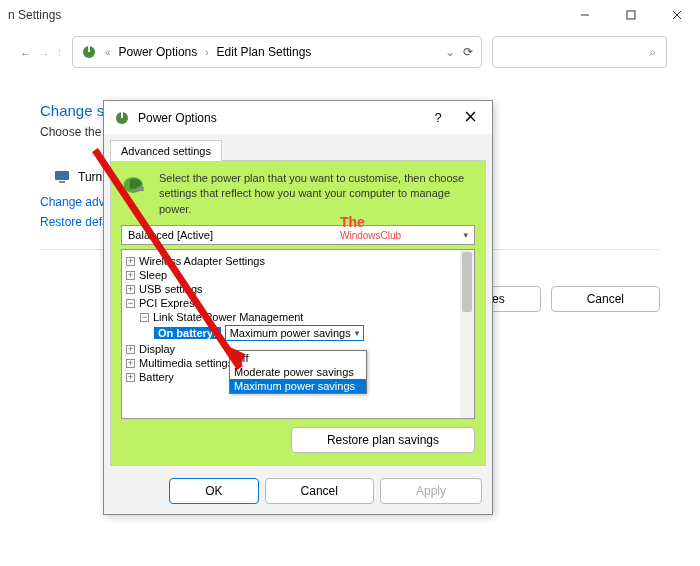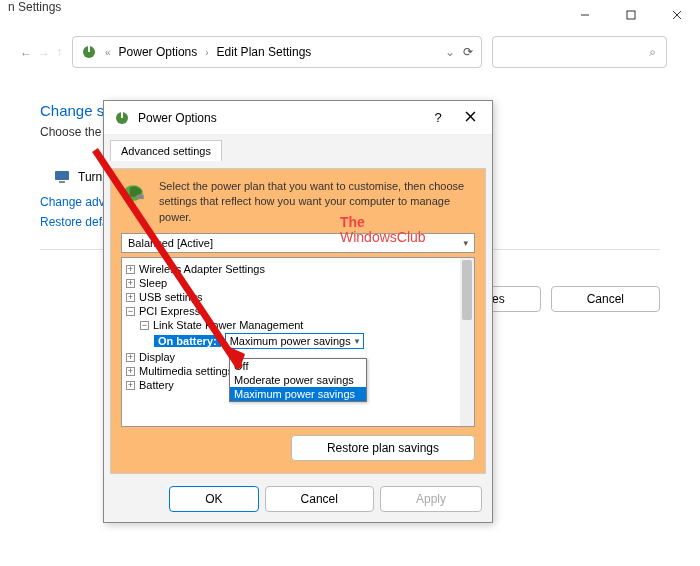--- a/index.html
+++ b/index.html
@@ -1,18 +1,18 @@
 <!DOCTYPE html>
 <html><head>
   <meta charset="utf-8">
   <style>
     * { box-sizing: border-box; font-family: "Segoe UI", Arial, sans-serif; }
     body { margin: 0; width: 700px; height: 566px; background: #fff; overflow: hidden; position: relative; font-size: 12px; }
     .bgwin { position: absolute; top: 0; left: 0; right: 0; height: 566px; }
-    .titlebar { height: 30px; display: flex; align-items: flex-start; justify-content: space-between; padding: 0 0 0 8px; }
+    .titlebar { height: 30px; display: flex; align-items: center; justify-content: space-between; padding: 0 0 0 8px; }
     .titlebar .title { color: #333; font-size: 12px; }
     .titlebar .controls { display: flex; }
     .titlebar .controls div { width: 46px; height: 30px; display: flex; align-items: center; justify-content: center; color: #333; }
     .titlebar .controls svg { width: 10px; height: 10px; }
     .addrbar { display: flex; align-items: center; gap: 10px; padding: 6px 10px; }
     .navarrows { display: flex; gap: 6px; color: #888; padding-left: 10px;}
     .addrbox { flex: 1; height: 32px; border: 1px solid #ccc; border-radius: 4px; display: flex; align-items: center; padding: 0 8px; gap: 8px; max-width: 410px;}
     .addrbox .chev { color: #888; font-size: 10px; }
     .addrbox .crumb { color: #000; }
     .addrbox .spacer { flex: 1; }
@@ -27,39 +27,39 @@
     .btn { background: #fff; border: 1px solid #bbb; border-radius: 4px; padding: 5px 35px; font-size: 12px; min-width: 70px; text-align: center;}
     .btn.disabled { color: #aaa; }
 
     .dialog { position: absolute; top: 100px; left: 103px; width: 390px; background: #f3f3f3; border: 1px solid #888; box-shadow: 2px 2px 8px rgba(0,0,0,0.2); }
     .dlgtitle { height: 34px; display: flex; align-items: center; padding: 0 10px; gap: 8px; background: #fff; border-bottom: 1px solid #eee;}
     .dlgtitle .t { flex: 1; font-size: 12px; }
     .dlgtitle .help { width: 24px; text-align: center; font-size: 13px; }
     .dlgtitle .close { width: 24px; text-align: center; }
     .tabstrip { padding: 4px 6px 0 6px; background: #f3f3f3; }
     .tab { display: inline-block; background: #fff; border: 1px solid #ccc; border-bottom: none; padding: 4px 10px; font-size: 11px; position: relative; top: 1px;}
-    .tabbody { background: #fdba74; border: 1px solid #ccc; margin: 8px 6px 6px 6px; padding: 10px; }
+    .tabbody { background: #bef264; border: 1px solid #ccc; margin: 0 6px 6px 6px; padding: 10px; }
     .intro { display: flex; gap: 10px; font-size: 11px; color: #333; line-height: 1.4;}
     .plansel { width: 100%; border: 1px solid #999; background: #fff; padding: 3px 6px; margin: 8px 0 4px; font-size: 11px; display: flex; justify-content: space-between; align-items: center;}
     .tree { border: 1px solid #999; height: 170px; padding: 4px; font-size: 11px; background: #fff; position: relative; overflow: visible;}
     .node { display: flex; align-items: center; gap: 4px; padding: 1px 0; white-space: nowrap;}
     .expander { width: 9px; height: 9px; border: 1px solid #919191; display: inline-flex; align-items: center; justify-content: center; font-size: 9px; line-height: 1; color: #555; background: #fff;}
     .ind1 { padding-left: 14px; } .ind2 { padding-left: 28px; }
     .selrow { background: #0078d7; color: #fff; padding: 0 4px; font-weight: bold; }
     .combo { border: 1px solid #0078d7; background: #fff; color: #000; padding: 1px 4px; display: inline-flex; align-items: center; gap: 4px; font-size: 11px;}
     .combo .arr { color: #555; font-size: 9px; }
     .dropdown { position: absolute; top: 100px; left: 107px; width: 138px; background: #fff; border: 1px solid #767676; z-index: 10; box-shadow: 1px 1px 3px rgba(0,0,0,0.25);}
     .dropdown div { padding: 1px 4px; font-size: 11px; }
     .dropdown .sel { background: #0078d7; color: #fff; }
     .scrollbar { position: absolute; right: 0; top: 0; bottom: 0; width: 14px; background: #f0f0f0; }
     .thumb { background: #c4c4c4; width: 10px; margin: 2px; height: 60px; border-radius: 2px;}
     .restoredef { display: flex; justify-content: flex-end; margin: 8px 0 2px; }
     .dlgbtns { display: flex; justify-content: flex-end; gap: 6px; padding: 6px 10px 10px; }
     .watermark { position: absolute; top: 215px; left: 340px; font-size: 14px; color: #ef4444; font-weight: 600; line-height: 1.1; z-index: 5; pointer-events: none;}
-    .watermark .w2 { font-weight: 400; font-size: 14px;}
+    .watermark .w2 { font-weight: 400; font-size: 10px;}
     .arrow-annot { position: absolute; top: 140px; left: 85px; z-index: 20; pointer-events: none;}
     .leaficon { width: 28px; height: 28px; flex-shrink: 0; }
     .smallicon { width: 16px; height: 16px; flex-shrink: 0; }
   </style>
 </head>
 <body>
 
 <div class="bgwin">
   <div class="titlebar">
     <span class="title">n Settings</span>

